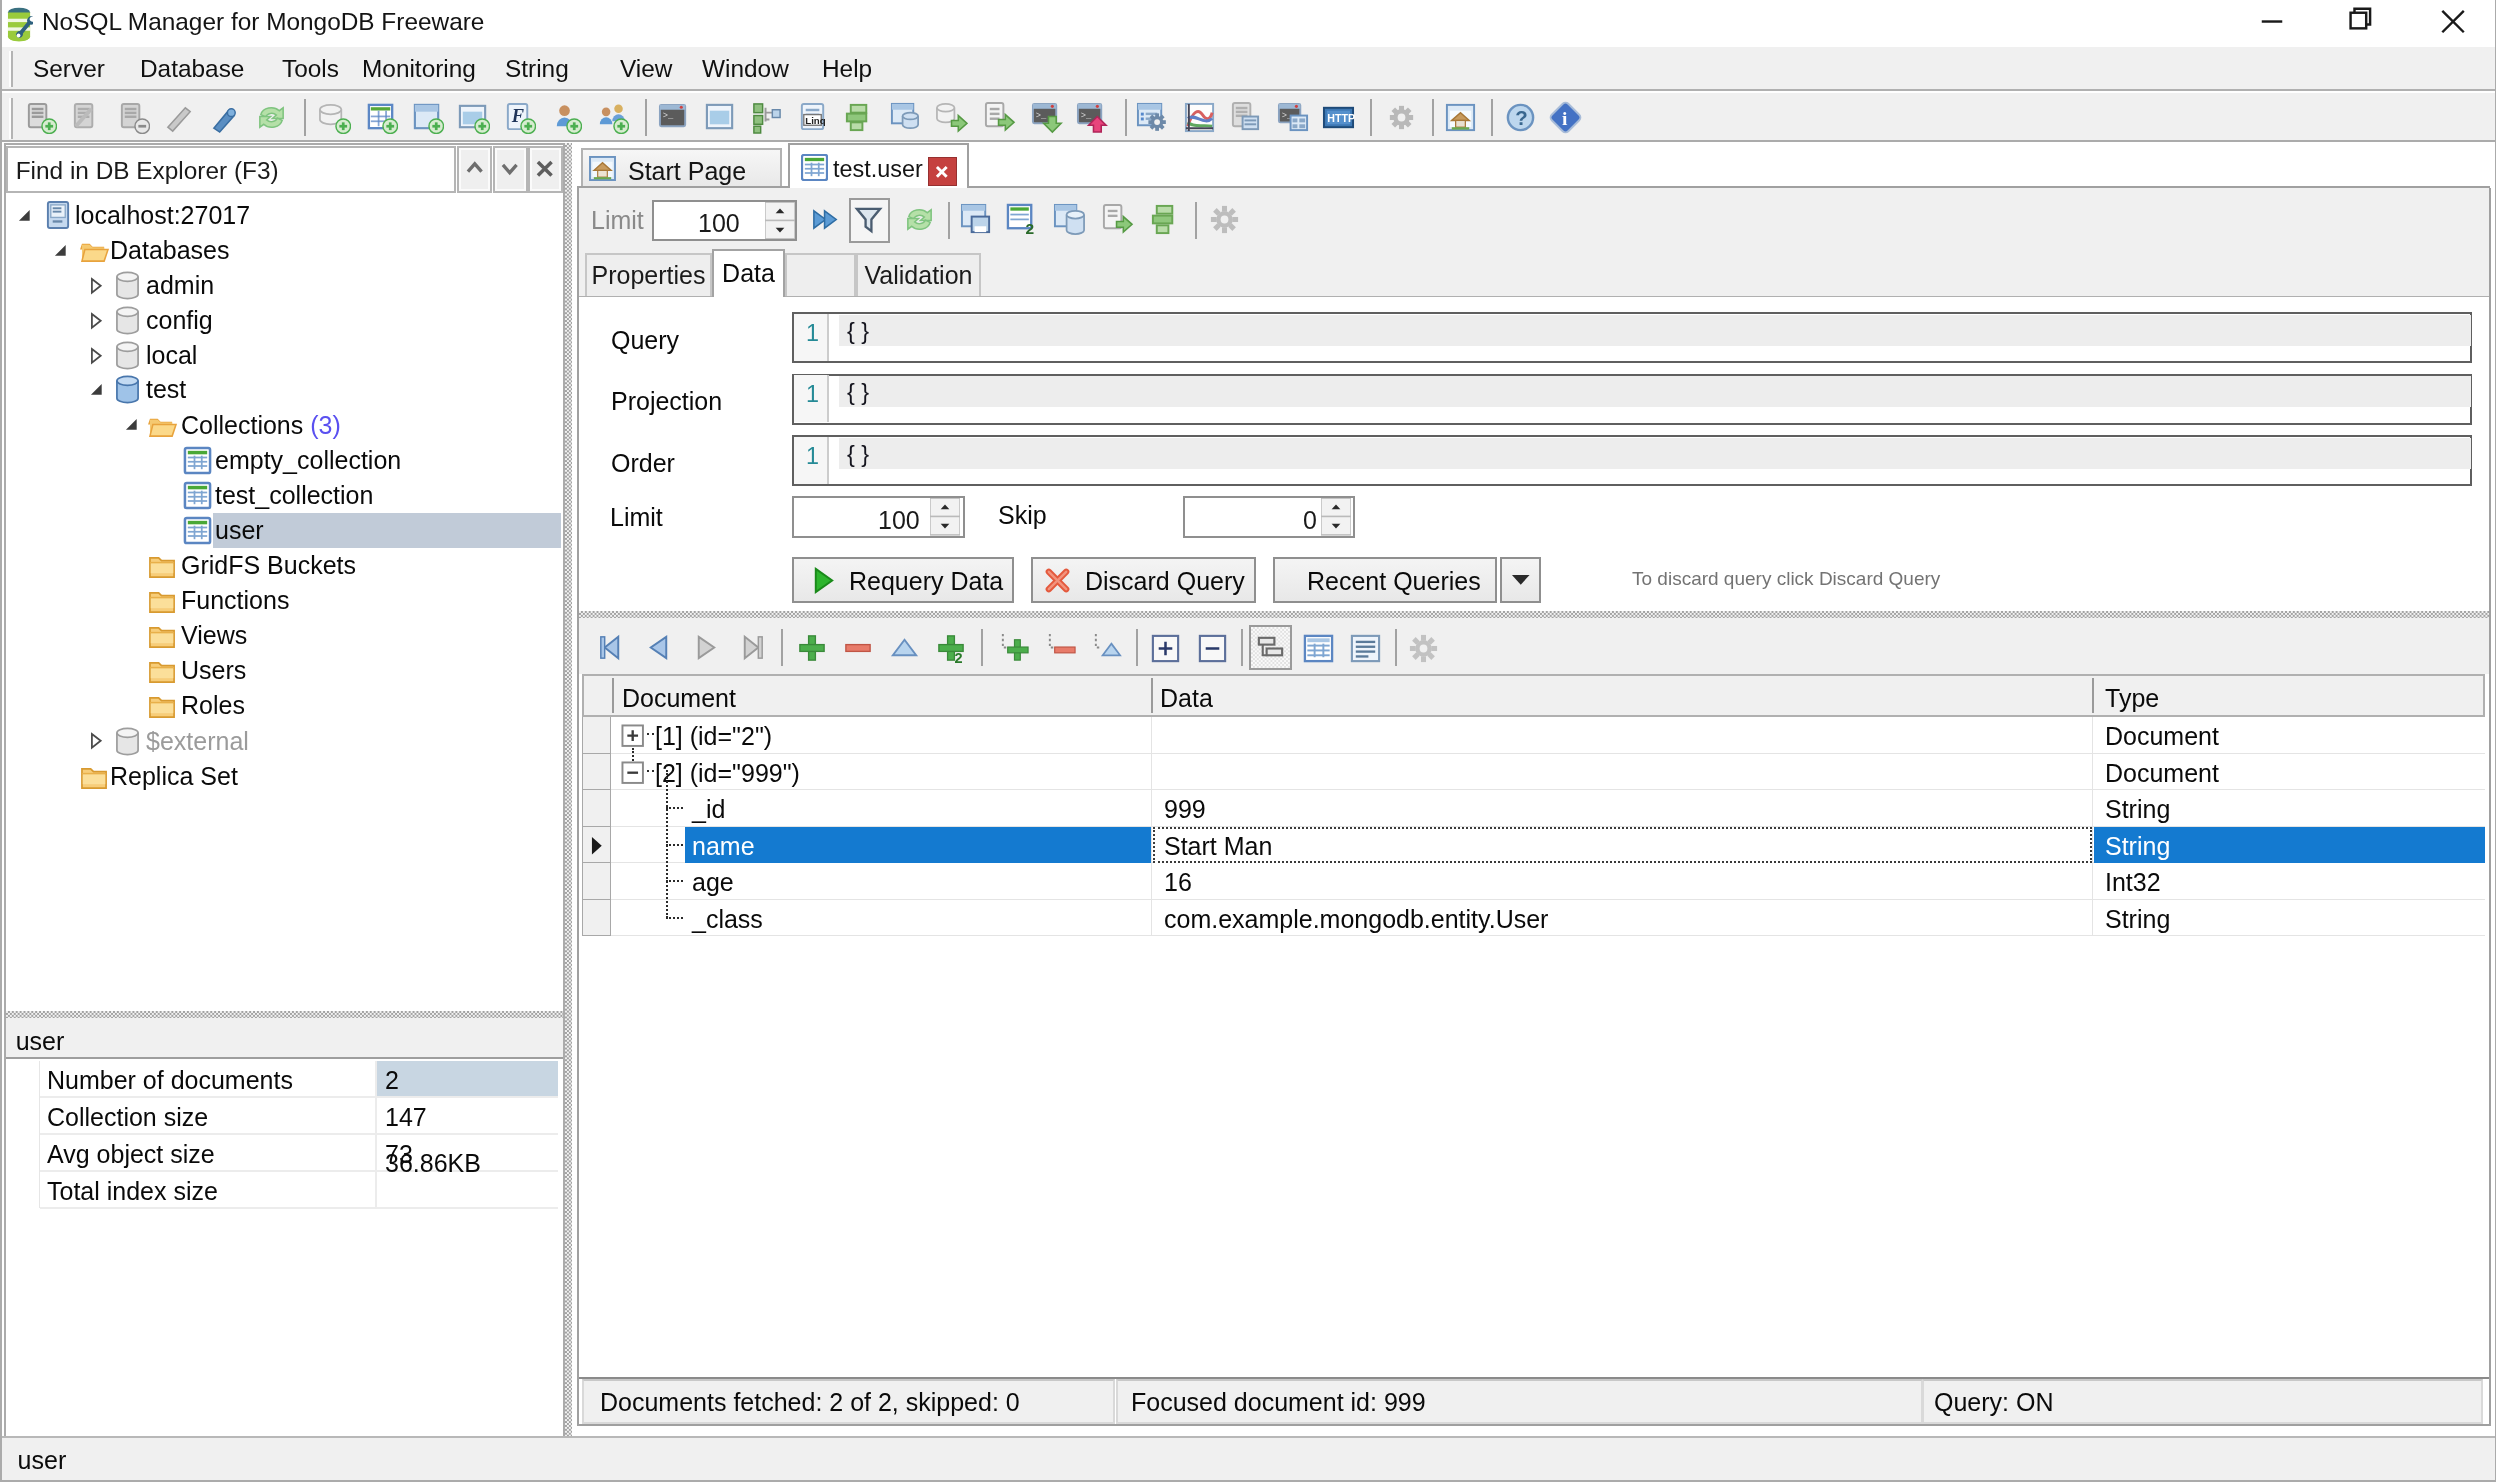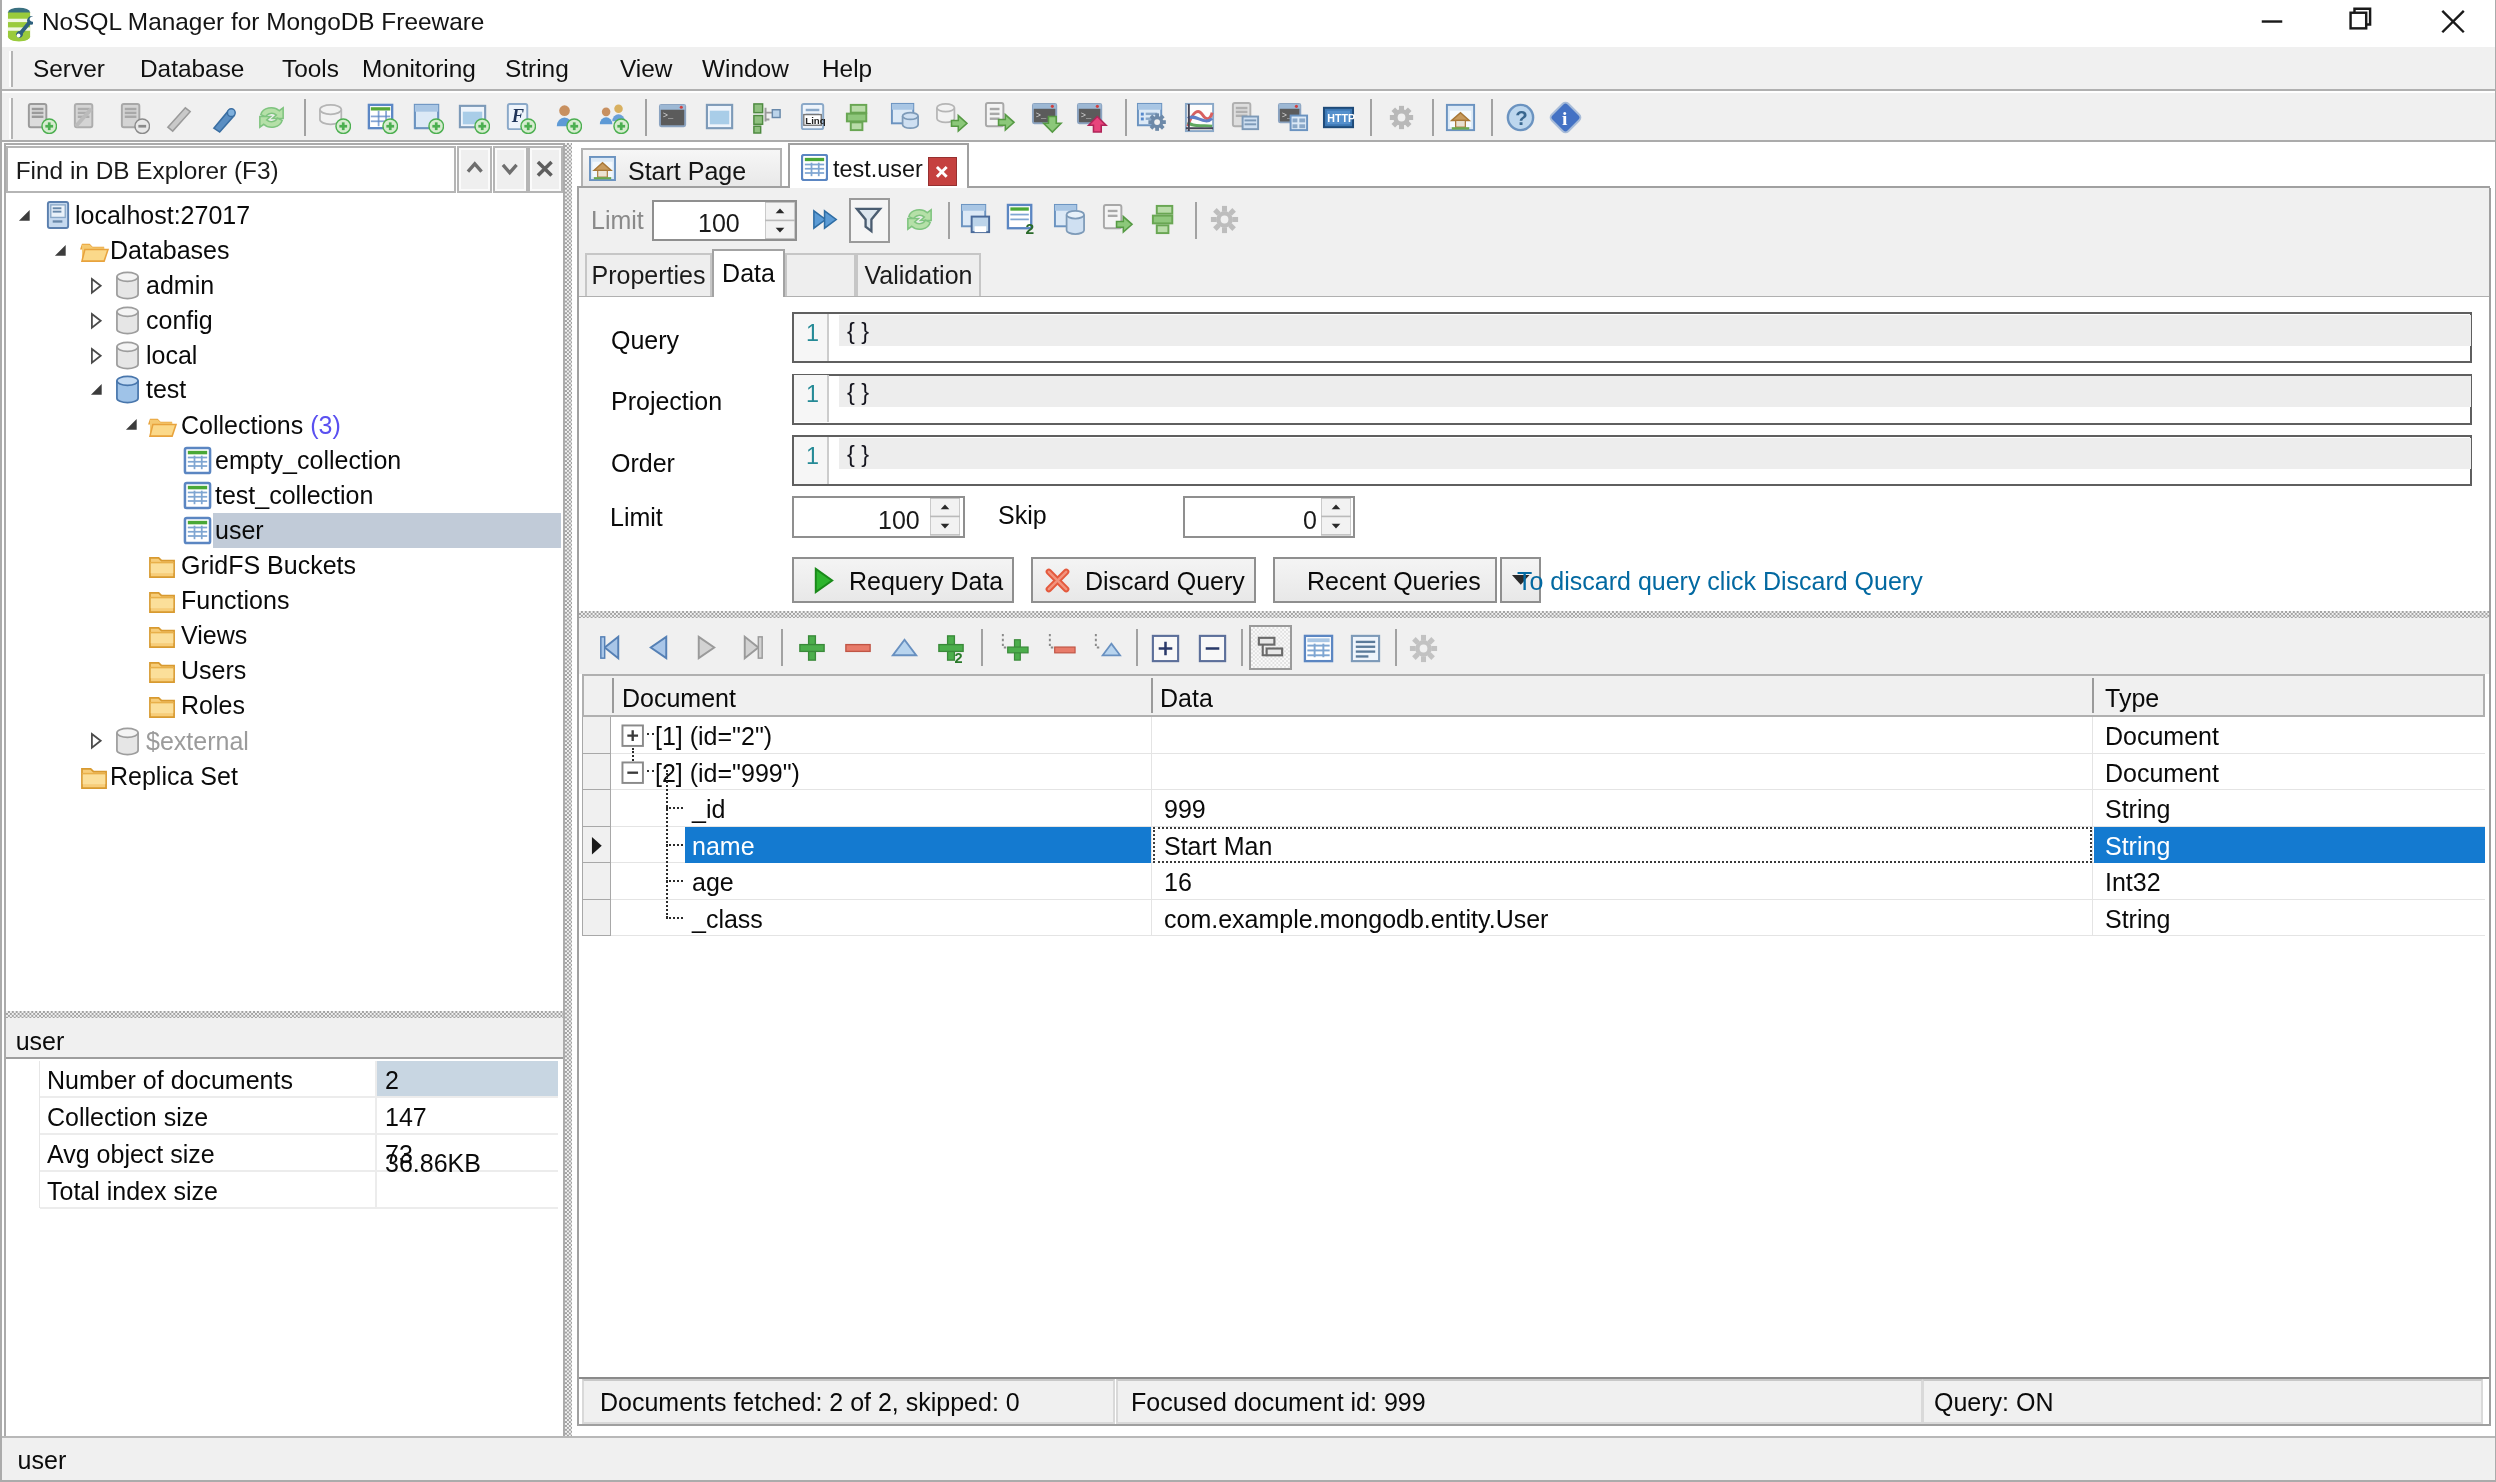--- a/index.html
+++ b/index.html
@@ -652,21 +652,21 @@
         <path d="M25 6 L7 24"></path>
       </g>
     </svg>
 <div class="txt" style="left:1083px;top:569px;font-size:25px;color:#0a0a0a;">Discard Query</div>
 <div class="abs" style="left:1271px;top:557px;width:224px;height:46px;background:linear-gradient(#f4f4f4,#e8e8e8);border:2px solid #8f8f8f;"></div>
 <div class="txt" style="left:1305px;top:569px;font-size:25px;color:#0a0a0a;">Recent Queries</div>
 <div class="abs" style="left:1498px;top:557px;width:41px;height:46px;background:linear-gradient(#f4f4f4,#e8e8e8);border:2px solid #8f8f8f;"></div>
 <svg class="ic" style="left:1508px;top:573px" width="21.5" height="13.7" viewBox="0 0 22 14">
       <path d="M2 2 L11 12 L20 2 z" fill="#2a2a2a"></path>
     </svg>
-<div class="txt" style="left:1515px;top:569px;font-size:25px;color:#0369a1;">To discard query click Discard Query</div>
+<div class="txt" style="left:1630px;top:569px;font-size:19px;color:#737373;">To discard query click Discard Query</div>
 <div class="abs checker" style="left:577px;top:611px;width:1910px;height:6.8px;"></div>
 <div class="abs" style="left:577px;top:618px;width:1910px;height:56px;background:#f0f0f0;"></div>
 <svg class="ic" style="left:593px;top:632px" width="31" height="31" viewBox="0 0 32 32">
       <path d="M24 5 L10 16 L24 27 z" fill="#a9c6e8" stroke="#5580b5" stroke-width="2"></path>
       <rect x="6" y="5" width="4" height="22" fill="#a9c6e8" stroke="#5580b5" stroke-width="1.5"></rect>
     </svg>
 <svg class="ic" style="left:641px;top:632px" width="31" height="31" viewBox="0 0 32 32">
       <path d="M24 5 L8 16 L24 27 z" fill="#a9c6e8" stroke="#5580b5" stroke-width="2"></path>
     </svg>
 <svg class="ic" style="left:689px;top:632px" width="31" height="31" viewBox="0 0 32 32">

